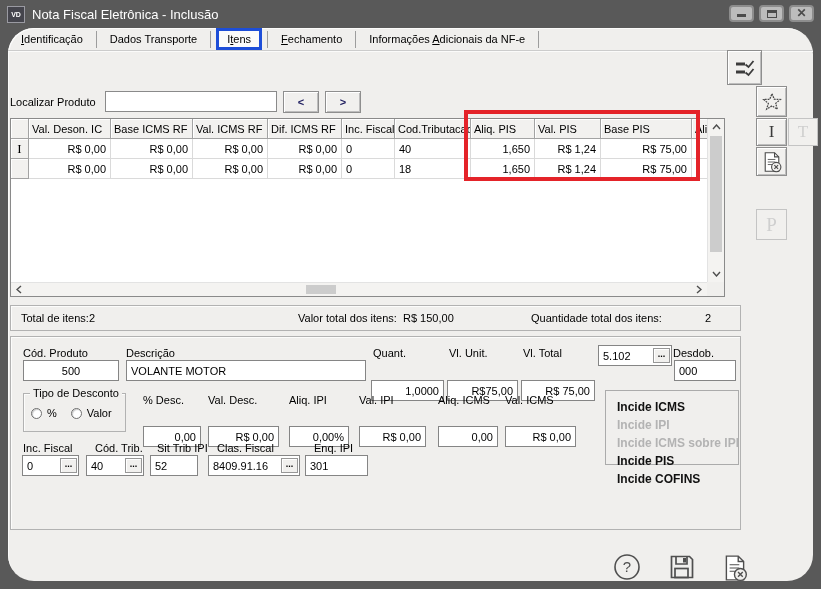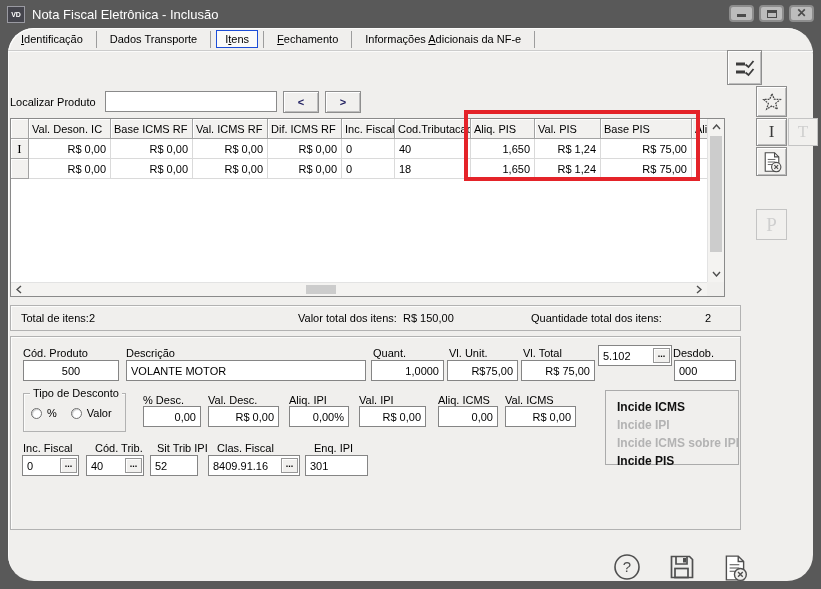--- a/index.html
+++ b/index.html
@@ -16,21 +16,21 @@
   .glyph-min { width:9px; height:8px; border-bottom:3px solid #4b4b4b; margin-top:-2px; }
   .glyph-max { width:10px; height:8px; border:1px solid #4b4b4b; border-top-width:3px; }
   .glyph-close { font-size:12px; margin-top:-1px; }
 
   
   .body { position:absolute; left:8px; top:28px; width:805px; height:553px; background:#f0efed; box-shadow: inset 1px 1px 0 #fbfbfa; border-radius: 26px; }
 
   
   .tabbar { position:absolute; left:0; top:0; width:100%; height:23px; border-bottom:1px solid #cccccc; box-shadow:0 1px 0 #fbfbfa; display:flex; align-items:center; }
   .tab { height:17px; display:flex; align-items:center; padding:0 13px; border-right:1px solid #9d9d9d; white-space:nowrap; cursor:default; }
-  .tab.active span.box { border:1px solid #1d4ed8; background:#fbfbfa; padding:2px 8px; margin:0 -8px; }
+  .tab.active span.box { border:3px solid #1d4ed8; background:#fbfbfa; padding:2px 8px; margin:0 -8px; }
 
   
   .btn3d { background:#f1f0ee; border:1px solid #8e8e8e; box-shadow:inset 1px 1px 0 #ffffff, inset -1px -1px 0 #bdbdbd; display:flex; align-items:center; justify-content:center; cursor:default; }
   .btn3d.disabled { border-color:#c4c4c4; box-shadow:none; color:#cfcfcf; }
 
   
   .search-row { position:absolute; left:2px; top:62px; height:23px; display:flex; align-items:center; }
   .search-label { width:95px; }
   .search-input { width:172px; height:21px; border:1px solid #8a8a8a; padding:0 3px; font:inherit; background:#fff; }
   .nav-btn { width:36px; height:22px; margin-left:6px; color:#1c1c5e; font-weight:bold; font-size:11px; }
@@ -60,21 +60,21 @@
   .red-box { position:absolute; left:456px; top:82px; width:236px; height:71px; border:4px solid #e42329; pointer-events:none; z-index:5; }
 
   
   .totals { position:absolute; left:2px; top:277px; width:731px; height:26px; border:1px solid #b2b2b2; box-shadow:inset 1px 1px 0 #fcfcfb; }
   .totals span { position:absolute; top:6px; white-space:nowrap; }
 
   
   .formbox { position:absolute; left:2px; top:308px; width:731px; height:194px; border:1px solid #b2b2b2; box-shadow:inset 1px 1px 0 #fcfcfb; }
   .flabel { position:absolute; white-space:nowrap; }
   .field { position:absolute; height:21px; background:#fff; border:1px solid #858585; display:flex; align-items:center; padding:0 4px; white-space:nowrap; overflow:hidden; }
-  .field.r { justify-content:flex-end; }
+  .field.r { justify-content:flex-end;margin-top:20px; }
   .field.c { justify-content:center; }
   .dots { margin-left:auto; margin-right:-3px; width:17px; height:15px; background:#f1f0ee; border:1px solid #979797; box-shadow:inset 1px 1px 0 #fff; font-size:9px; font-weight:bold; letter-spacing:0; display:flex; align-items:center; justify-content:center; line-height:0; padding-bottom:4px; cursor:default; }
 
   .groupbox { position:absolute; left:12px; top:56px; width:103px; height:39px; border:1px solid #b2b2b2; box-shadow:inset 1px 1px 0 #fcfcfb;text-decoration:underline; }
   .legend { position:absolute; top:-7px; left:6px; background:#f0efed; padding:0 3px; }
   .radio-row { position:absolute; left:7px; top:13px; display:flex; gap:14px; align-items:center; }
   .radio-opt { display:flex; align-items:center; gap:5px; }
   .radio { width:11px; height:11px; border-radius:50%; background:#fff; border:1px solid #6f6f6f; box-shadow:inset 1px 1px 1px rgba(0,0,0,.2); }
 
   .incide { position:absolute; left:594px; top:53px; width:134px; height:75px; border:1px solid #ababab; padding:7px 0 0 11px; }
@@ -309,20 +309,21 @@
       <span class="flabel" style="left:494px; top:57px">Val. ICMS</span>
       <div class="field r" style="left:494px; top:69px; width:71px">
           <span>R$ 0,00</span>
         </div>
 
       <div class="incide">
         <div class="on">Incide ICMS</div>
         <div class="off">Incide IPI</div>
         <div class="off">Incide ICMS sobre IPI</div>
         <div class="on">Incide PIS</div>
+        <div class="on">Incide COFINS</div>
       </div>
 
       <span class="flabel" style="left:12px; top:105px">Inc. Fiscal</span>
       <div class="field" style="left:11px; top:118px; width:57px">
         <span>0</span>
         <span class="dots">...</span>
       </div>
 
       <span class="flabel" style="left:84px; top:105px">Cód. Trib.</span>
       <div class="field" style="left:75px; top:118px; width:58px">

